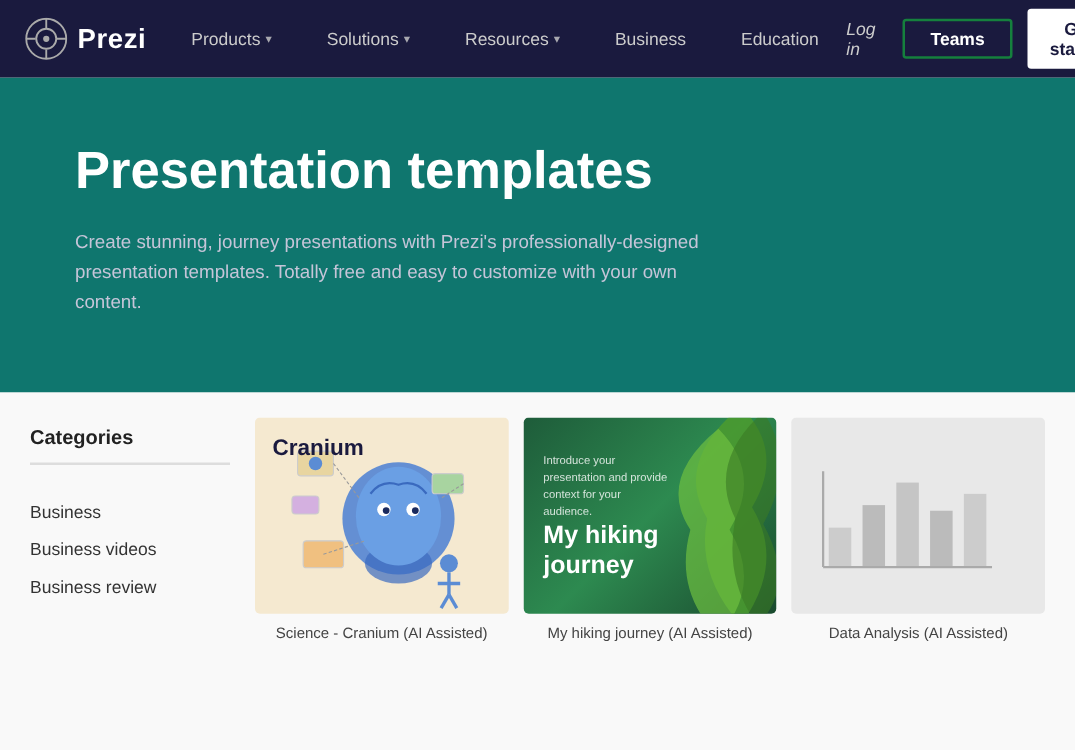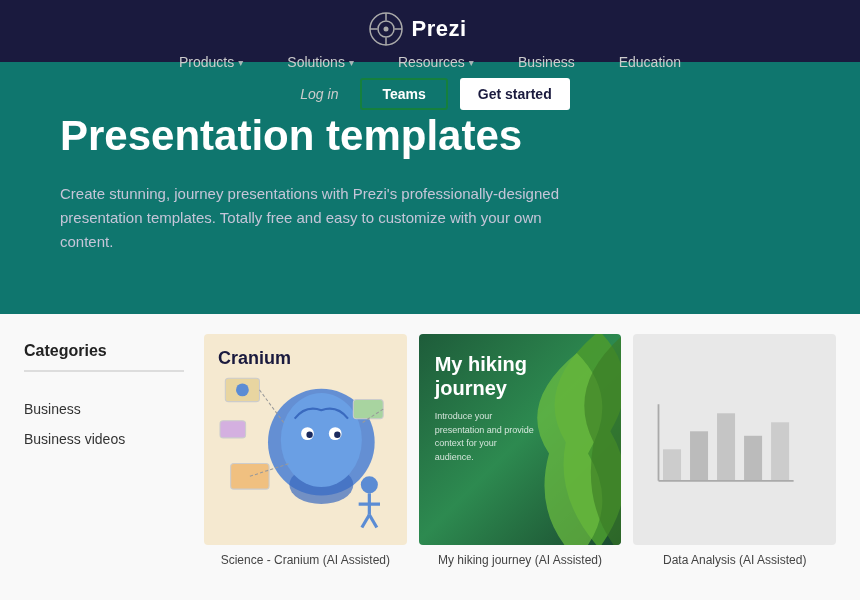--- a/index.html
+++ b/index.html
@@ -3,25 +3,24 @@
   <meta charset="utf-8">
   <style>
     * { margin: 0; padding: 0; box-sizing: border-box; }
     body { font-family: 'Segoe UI', Arial, sans-serif; width: 860px; height: 600px; overflow: hidden; background: #f5f5f5; }
 
     
     .navbar {
       background: #1a1a3e;
       display: flex;
       align-items: center;
-      padding: 12px 20px;
+      padding: 0 20px;
       height: 62px;
       position: relative;
       z-index: 10;
-      flex-direction: column;
     }
     .navbar-logo {
       display: flex;
       align-items: center;
       gap: 8px;
       margin-right: 24px;
     }
     .navbar-logo-icon {
       width: 34px;
       height: 34px;
@@ -147,21 +146,21 @@
       overflow: hidden;
     }
     .template-card {
       flex: 1;
       min-width: 0;
       display: flex;
       flex-direction: column;
     }
     .template-thumb {
       width: 100%;
-      height: 211px;
+      height: 157px;
       border-radius: 4px;
       overflow: hidden;
       background: #ddd;
       flex-shrink: 0;
     }
     .template-label {
       font-size: 12px;
       color: #444;
       margin-top: 8px;
       text-align: center;
@@ -252,20 +251,21 @@
   <h1 class="hero-title">Presentation templates</h1>
   <p class="hero-subtitle">Create stunning, journey presentations with Prezi's professionally-designed presentation templates. Totally free and easy to customize with your own content.</p>
 </section>
 
 <div class="content-area" style="position:relative;">
 
   <aside class="sidebar">
     <div class="sidebar-title">Categories</div>
     <div class="sidebar-item">Business</div>
     <div class="sidebar-item">Business videos</div>
+    <div class="sidebar-item">Business review</div>
   </aside>
 
   <div class="templates-grid">
 
     <div class="template-card">
       <div class="template-thumb thumb-cranium">
         <span class="thumb-cranium-title">Cranium</span>
 
         <svg width="100%" height="100%" viewBox="0 0 190 175">
 
@@ -303,22 +303,22 @@
 
     <div class="template-card">
       <div class="template-thumb thumb-hiking">
 
         <svg style="position:absolute;right:0;top:0;width:55%;height:100%" viewBox="0 0 100 175">
           <path d="M80 -10 Q120 30 90 80 Q120 130 80 185 Q40 140 50 90 Q20 40 80 -10Z" fill="#4a9a30" opacity="0.9"></path>
           <path d="M60 10 Q100 50 70 100 Q100 150 60 195 Q20 155 35 100 Q5 55 60 10Z" fill="#6dbf40" opacity="0.7"></path>
           <path d="M100 -5 Q130 40 100 95 Q130 150 95 185 Q65 145 75 90 Q50 40 100 -5Z" fill="#3a7a25" opacity="0.6"></path>
         </svg>
         <div style="z-index:2; position:relative;">
+          <div style="color:rgba(255,255,255,0.8);font-size:9px;margin-top:10px;line-height:1.5;max-width:100px;">Introduce your presentation and provide context for your audience.</div>
           <div style="color:white;font-size:20px;font-weight:800;line-height:1.2;">My hiking<br>journey</div>
-          <div style="color:rgba(255,255,255,0.8);font-size:9px;margin-top:10px;line-height:1.5;max-width:100px;">Introduce your presentation and provide context for your audience.</div>
         </div>
       </div>
       <div class="template-label">My hiking journey (AI Assisted)</div>
     </div>
 
     <div class="template-card">
       <div class="template-thumb thumb-data">
         <svg width="80%" height="60%" viewBox="0 0 180 100">
           <rect x="10" y="60" width="20" height="35" fill="#ccc"></rect>
           <rect x="40" y="40" width="20" height="55" fill="#bbb"></rect>

